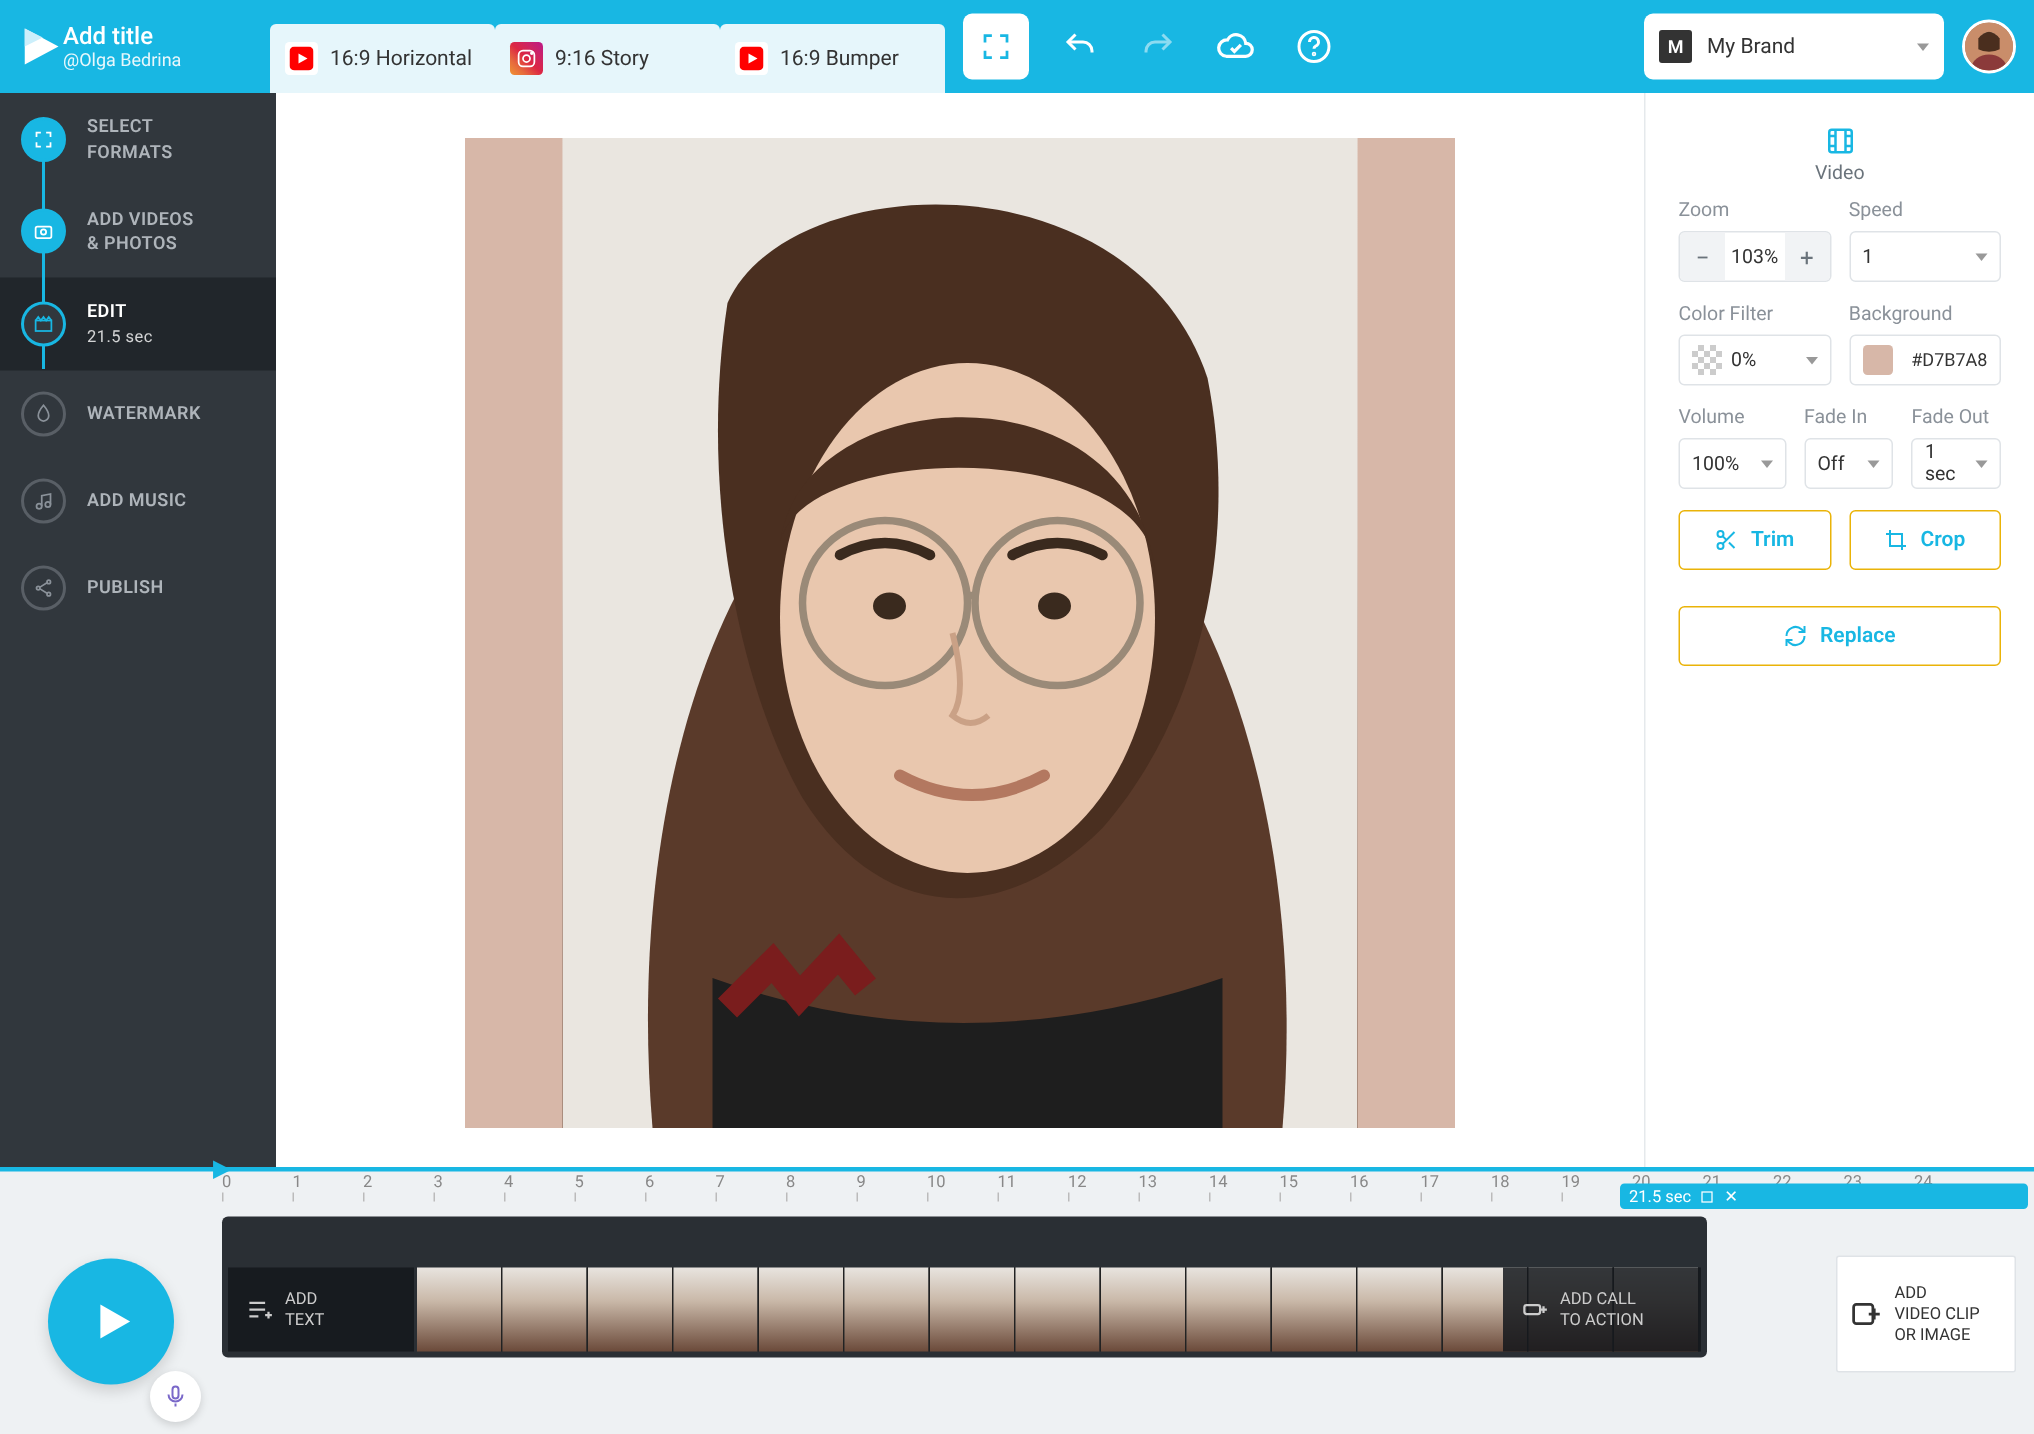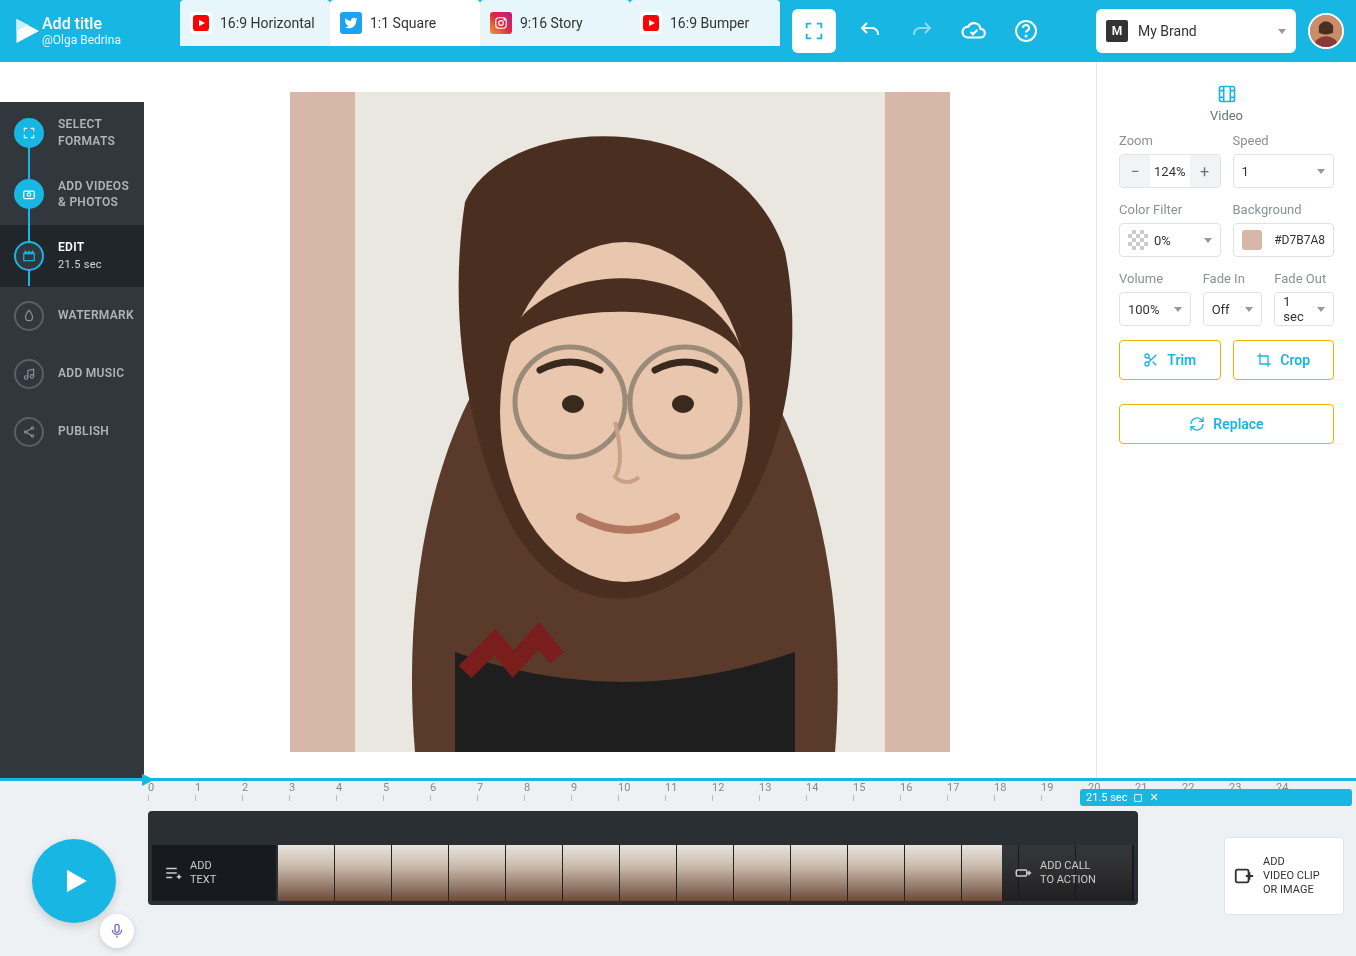--- a/index.html
+++ b/index.html
@@ -8,38 +8,38 @@
 
 
 .topbar { display:flex; align-items:center; height:62px; background:#18b7e3; color:#fff; }
 .logo-block { display:flex; align-items:center; padding:0 12px; width:180px; }
 .logo { width:30px; height:30px; }
 .title-block { display:flex; flex-direction:column; line-height:1.2; }
 .title-add { font-size:16px; font-weight:500; }
 .title-user { font-size:12px; opacity:.9; }
 
 .tabs { display:flex; height:100%; }
-.tab { width:150px; height:46px; margin-top:0; background:#e6f6fb; border-radius:4px 4px 0 0; display:flex; align-items:center; gap:8px; padding:0 10px; font-size:14px; color:#333; cursor:pointer; position:relative; overflow:hidden;}
+.tab { width:150px; height:46px; margin-top:16px; background:#e6f6fb; border-radius:4px 4px 0 0; display:flex; align-items:center; gap:8px; padding:0 10px; font-size:14px; color:#333; cursor:pointer; position:relative; overflow:hidden;}
 .tab.active { background:#fff; }
 .tab .plat { width:22px; height:22px; border-radius:3px; display:flex; align-items:center; justify-content:center; }
 .plat.youtube { background:#fff; }
 .plat.twitter { background:#1da1f2; }
 .plat.instagram { background:linear-gradient(45deg,#f09433,#e6683c,#dc2743,#cc2366,#bc1888); }
 
 .top-icons { display:flex; align-items:center; gap:16px; margin-left:12px; }
 .top-icon-btn { width:36px; height:36px; display:flex; align-items:center; justify-content:center; cursor:pointer; }
 .top-icon-btn.boxed { background:#fff; border-radius:6px; width:44px; height:44px; }
 
 .brand-select { margin-left:auto; margin-right:12px; background:#fff; border-radius:6px; height:44px; width:200px; display:flex; align-items:center; padding:0 10px; gap:10px; color:#333; font-size:14px; cursor:pointer; }
 .brand-m { width:22px; height:22px; background:#333; color:#fff; font-size:12px; font-weight:600; display:flex; align-items:center; justify-content:center; border-radius:2px; }
 .avatar { width:36px; height:36px; border-radius:50%; background:#b47a5a; margin-right:12px; overflow:hidden; border:2px solid #fff; }
 
 
 .main { flex:1; display:flex; }
-.sidebar { width:144px; background:#31373d; color:#aeb4ba; position:relative;margin-top:40px; }
+.sidebar { width:184px; background:#31373d; color:#aeb4ba; position:relative; }
 .step { display:flex; align-items:center; gap:14px; padding:14px 12px 14px 14px; font-size:12px; font-weight:600; letter-spacing:.3px; cursor:pointer; position:relative; }
 .step .bubble { width:30px; height:30px; border-radius:50%; border:2px solid #595f66; display:flex; align-items:center; justify-content:center; flex-shrink:0; background:#31373d; z-index:2;}
 .step.done .bubble { border-color:#18b7e3; background:#18b7e3; }
 .step.active { background:#21262b; color:#fff; }
 .step.active .bubble { border-color:#18b7e3; }
 .step .label { line-height:1.4; }
 .step .sub { font-size:11px; opacity:.8; font-weight:400; }
 .step.active::after { content:""; position:absolute; right:-8px; top:50%; transform:translateY(-50%); border:8px solid transparent; border-right-color:#fff; }
 .connector { position:absolute; left:28px; top:44px; width:2px; height:140px; background:#18b7e3; z-index:1;}
 
@@ -112,28 +112,20 @@
 
     <div class="tabs">
       <div class="tab">
         <div class="plat youtube">
             <svg width="16" height="16" viewBox="0 0 24 24">
               <rect width="24" height="24" rx="5" fill="#ff0000"></rect>
               <polygon points="9,7 9,17 18,12" fill="#fff"></polygon>
             </svg>
           </div>
         <span>16:9 Horizontal</span>
-      </div>
-      <div class="tab active">
-        <div class="plat twitter">
-            <svg width="14" height="14" viewBox="0 0 24 24" fill="#fff">
-              <path d="M23 3a10.9 10.9 0 0 1-3.14 1.53 4.48 4.48 0 0 0-7.86 3v1A10.66 10.66 0 0 1 3 4s-4 9 5 13a11.64 11.64 0 0 1-7 2c9 5 20 0 20-11.5a4.5 4.5 0 0 0-.08-.83A7.72 7.72 0 0 0 23 3z"></path>
-            </svg>
-          </div>
-        <span>1:1 Square</span>
       </div>
       <div class="tab">
         <div class="plat instagram">
             <svg width="14" height="14" viewBox="0 0 24 24" fill="none" stroke="#fff" stroke-width="2">
               <rect x="3" y="3" width="18" height="18" rx="5"></rect>
               <circle cx="12" cy="12" r="4"></circle>
               <circle cx="18" cy="6" r="1" fill="#fff"></circle>
             </svg>
           </div>
         <span>9:16 Story</span>
@@ -289,21 +281,21 @@
             <path d="M8 3v18M16 3v18M3 8h5M3 16h5M16 8h5M16 16h5"></path>
           </svg>
         <span>Video</span>
       </div>
 
       <div class="field-row">
         <div class="field">
           <span class="field-label">Zoom</span>
           <div class="stepper">
             <button>−</button>
-            <div class="val">124%</div>
+            <div class="val">103%</div>
             <button>+</button>
           </div>
         </div>
         <div class="field">
           <span class="field-label">Speed</span>
           <div class="select">
               <span>1</span>
               <span class="chev"></span>
             </div>
         </div>

